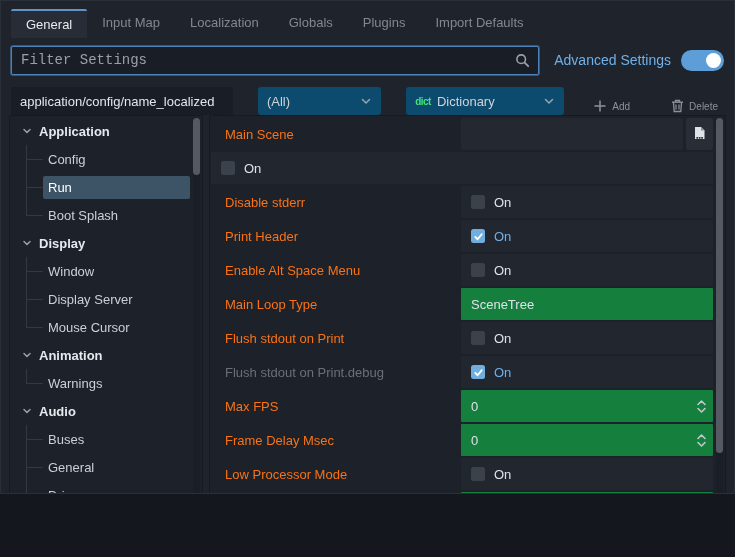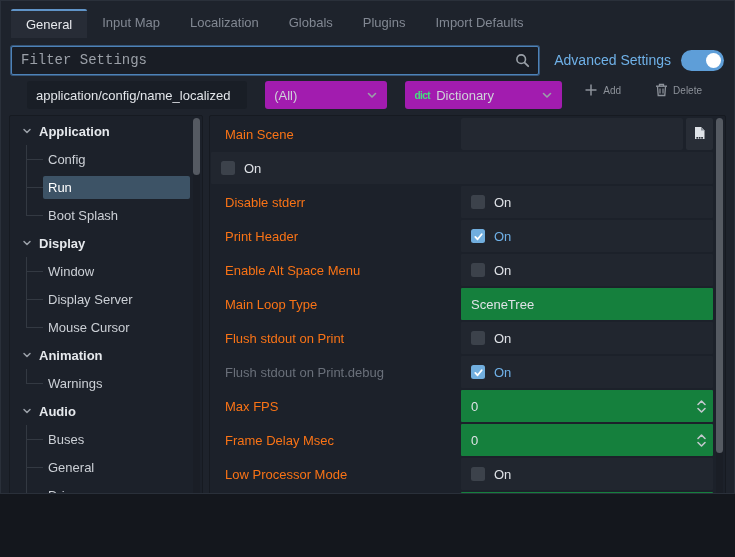--- a/index.html
+++ b/index.html
@@ -46,28 +46,28 @@
   .toggle {
     margin-left: 10px; width: 43px; height: 21px; border-radius: 11px;
     background: #5e9ed8; position: relative; cursor: pointer;
   }
   .toggle .knob {
     position: absolute; right: 3px; top: 3px; width: 15px; height: 15px;
     border-radius: 50%; background: #ffffff;
   }
 
   
-  .prop-bar { display:flex; align-items:flex-start; padding: 0 26px; height: 34px; gap: 18px; }
+  .prop-bar { display:flex; align-items:flex-end; padding: 0 10px; height: 34px; gap: 25px; }
   .path-input {
     width: 245px; height: 28px; background: #191e26; border: none; outline: none;
     border-radius: 3px; color: #e3e6ea; font-size: 13px; padding: 0 9px;
     font-family: inherit;
   }
   .dropdown {
-    height: 28px; background: #a21caf; border-radius: 3px;
+    height: 28px; background: #0c4a6e; border-radius: 3px;
     display: flex; align-items: center; padding: 0 9px;
     font-size: 13px; color: #cfd3d9; cursor: pointer;
   }
   .dd-all { width: 135px; }
   .dd-type { width: 174px; }
   .dd-chevron { margin-left: auto; display:flex; }
   .dict-badge { color:#44e07e; font-weight:bold; font-size:10px; letter-spacing:-0.5px; margin-right:6px; }
   .ghost-btn {
     background: transparent; border: none; color: #8d929a;
     font-size: 10px; font-family: Liberation Sans, sans-serif;

